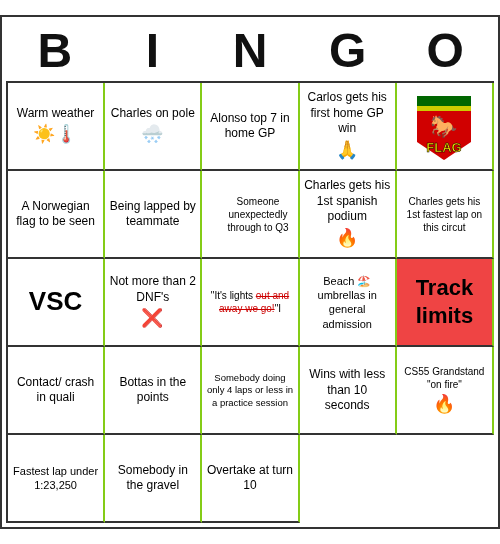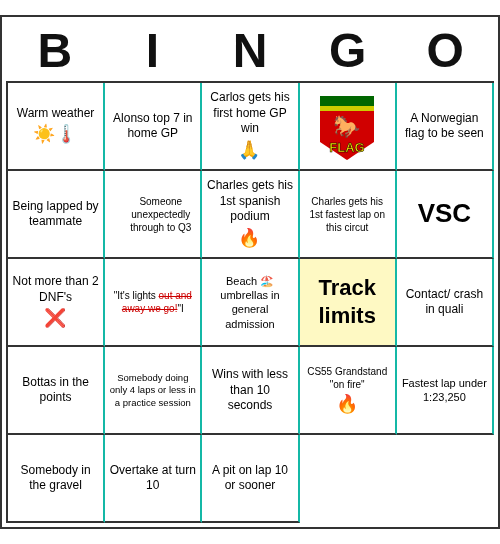--- a/index.html
+++ b/index.html
@@ -29,21 +29,21 @@
       color: #111;
       padding: 4px 0;
     }
     .bingo-grid {
       display: grid;
       grid-template-columns: repeat(5, 1fr);
       border-top: 2px solid #333;
       border-left: 2px solid #333;
     }
     .cell {
-      border-right: 2px solid #14b8a6;
+      border-right: 2px solid #84cc16;
       border-bottom: 2px solid #333;
       min-height: 88px;
       display: flex;
       flex-direction: column;
       align-items: center;
       justify-content: center;
       text-align: center;
       padding: 4px;
       font-size: 12px;
       line-height: 1.3;
@@ -59,21 +59,21 @@
       margin-top: 2px;
     }
     .cell .strikethrough {
       text-decoration: line-through;
       color: #c00;
       margin-top: 32px;
     }
     .cell.track-limits {
       font-size: 22px;
       font-weight: bold;
-      background: #fef9c3;
+      background: #ef4444;
     }
     .ferrari-cell {
       background: #fff;
       display: flex;
       flex-direction: column;
       align-items: center;
       justify-content: center;
     }
   </style>
 </head>
@@ -86,20 +86,24 @@
     <div class="letter">N</div>
     <div class="letter">G</div>
     <div class="letter">O</div>
   </div>
 
   <div class="bingo-grid">
 
     <div class="cell">
       <span>Warm weather</span>
       <span class="emoji">☀️🌡️</span>
+    </div>
+    <div class="cell">
+      <span>Charles on pole</span>
+      <span class="emoji">🌨️</span>
     </div>
     <div class="cell">
       <span>Alonso top 7 in home GP</span>
     </div>
     <div class="cell">
       <span>Carlos gets his first home GP win</span>
       <span class="emoji">🙏</span>
     </div>
     <div class="cell ferrari-cell">
 
@@ -170,18 +174,15 @@
 
     <div class="cell" style="font-size:11px;text-align:center;">
       <span>Fastest lap under 1:23,250</span>
     </div>
     <div class="cell">
       <span>Somebody in the gravel</span>
     </div>
     <div class="cell">
       <span>Overtake at turn 10</span>
     </div>
-    <div class="cell">
-      <span>A pit on lap 10 or sooner</span>
-    </div>
 
   </div>
 </div>
 
 </body></html>

